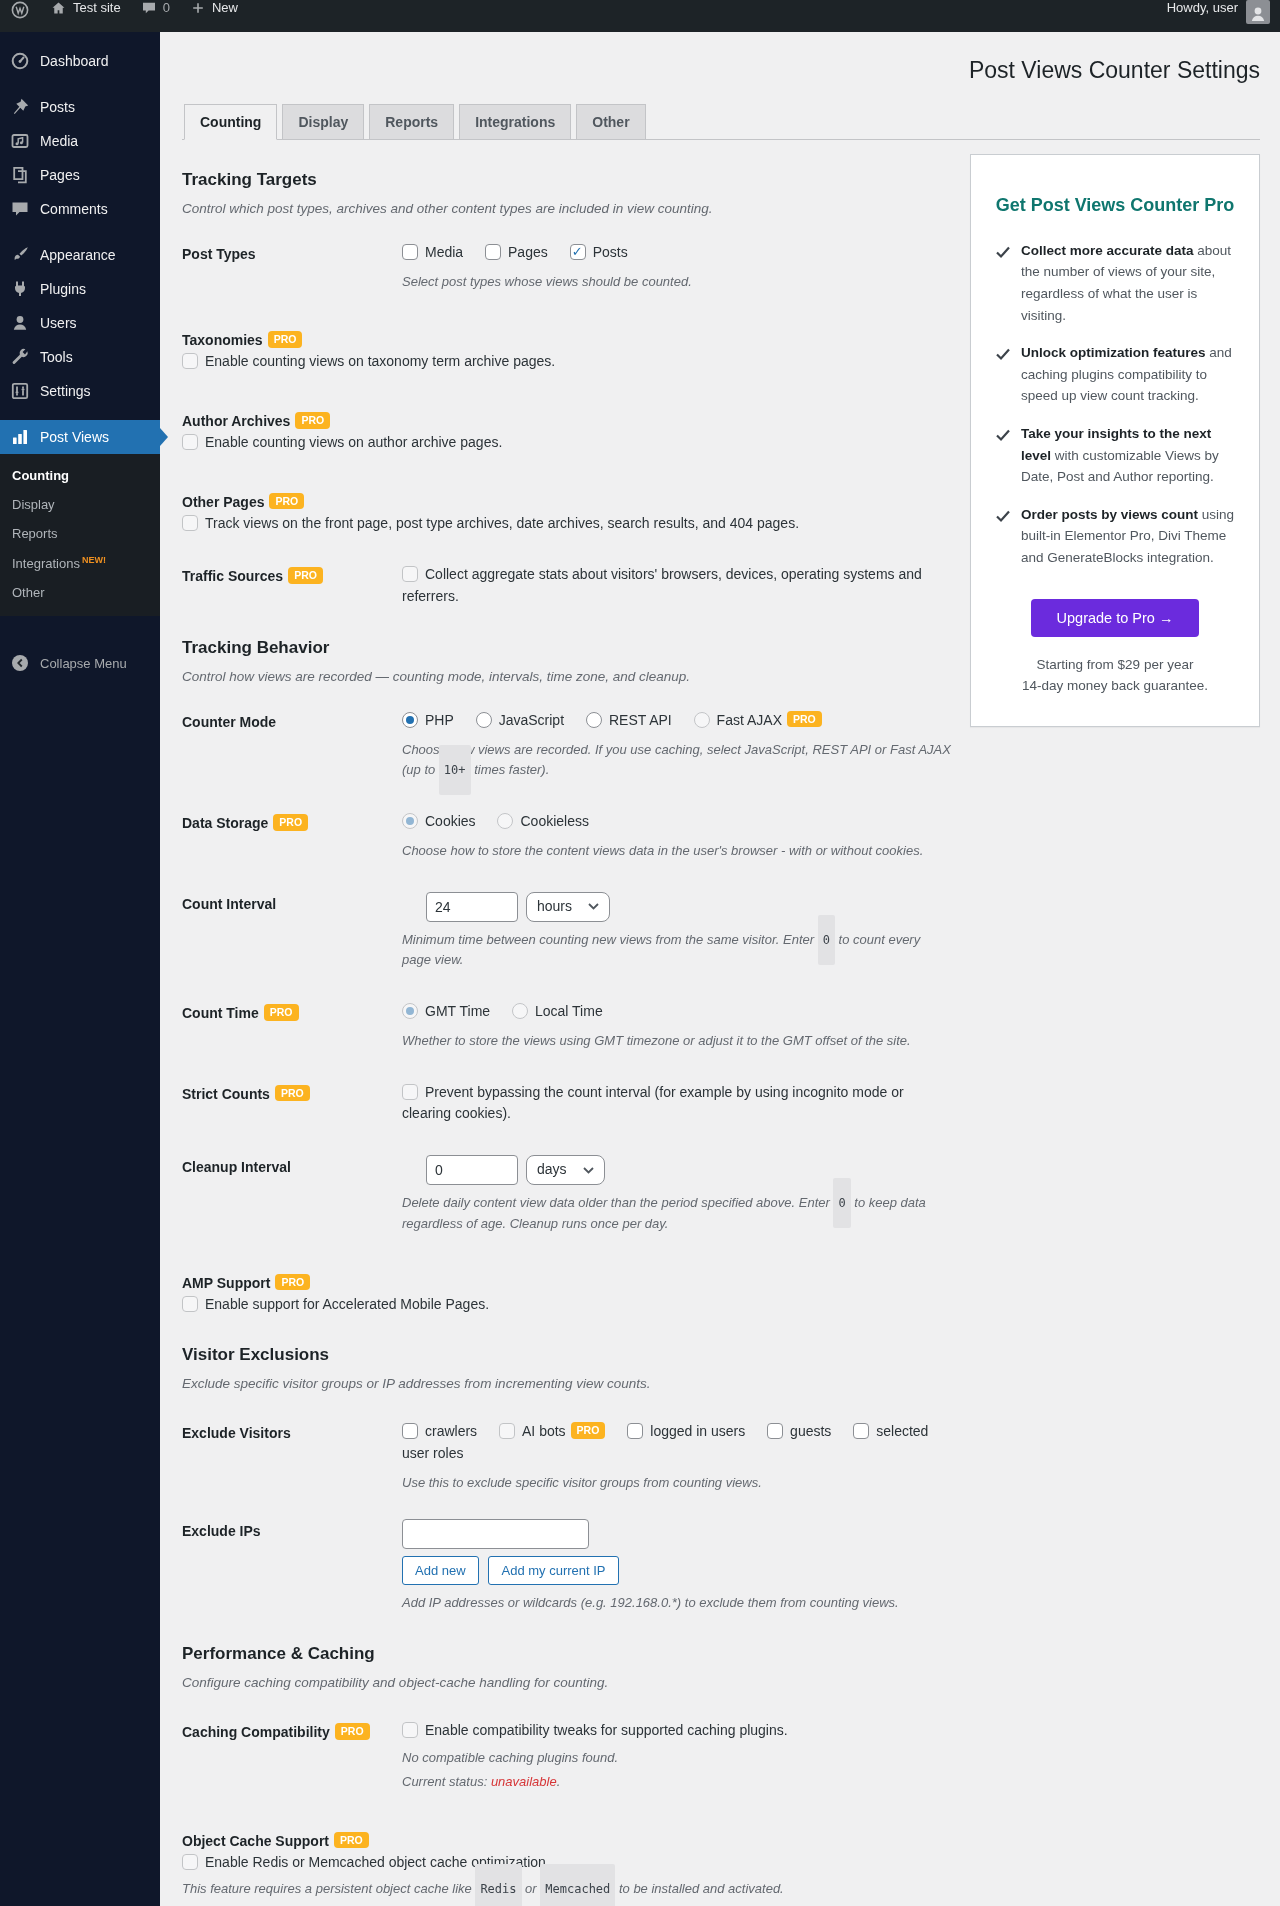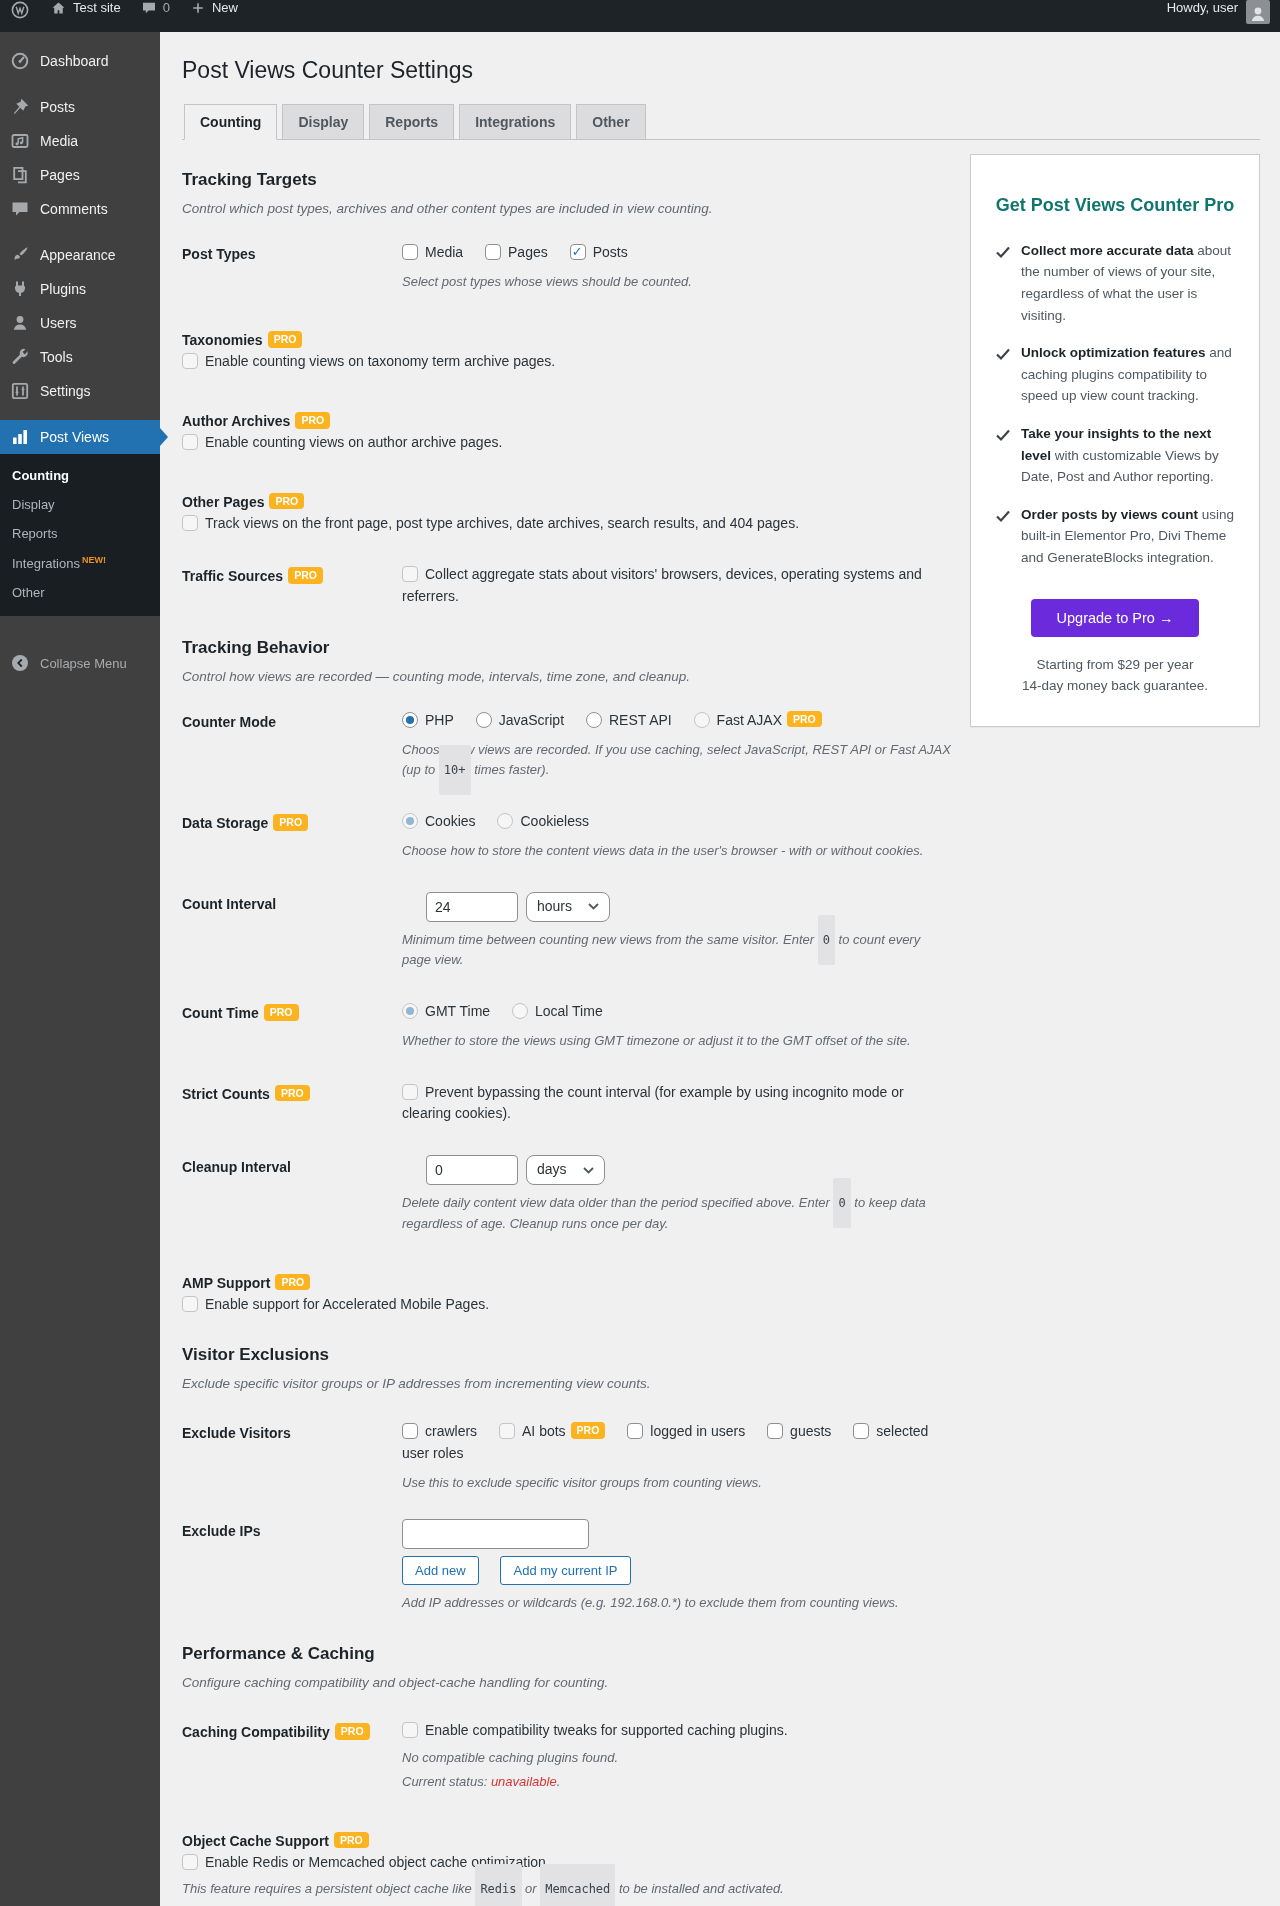--- a/index.html
+++ b/index.html
@@ -20,21 +20,21 @@
   .ab-group { display: flex; align-items: stretch; }
   .ab-item { display: flex; align-items: flex-start; gap: 6px; padding: 0 10px; color: #e7e8ea; cursor: pointer; }
   .ab-item .ico { color: #a7aaad; }
   .ab-count { color: #a7aaad; }
   .avatar { width: 24px; height: 24px; background: #8c8f94; border-radius: 2px; overflow: hidden; display: flex; align-items: flex-end; justify-content: center; margin-left: 2px; }
   .avatar svg { color: #e3e4e6; }
 
   
   .sidemenu {
     position: absolute; top: 32px; left: 0; bottom: 0; width: 160px;
-    background: #404040; color: #f0f0f1; z-index: 40; padding-top: 12px;
+    background: #0f172a; color: #f0f0f1; z-index: 40; padding-top: 12px;
   }
   .menu-item {
     display: flex; align-items: center; gap: 10px; height: 34px; padding: 0 8px 0 10px;
     color: #f0f0f1; font-size: 14px; cursor: pointer; text-decoration: none; position: relative;
   }
   .menu-item .mi-icon { color: #a7aaad; width: 20px; height: 20px; flex: none; }
   .menu-item.active { background: #2271b1; color: #fff; font-weight: 400; }
   .menu-item.active .mi-icon { color: #fff; }
   .menu-item.active::after {
     content: ""; position: absolute; right: -8px; top: 50%; margin-top: -9px;
@@ -43,21 +43,21 @@
   .menu-sep { height: 12px; }
   .submenu { background: #191e23; padding: 7px 0 9px; }
   .sub-item { display: block; padding: 7px 12px; color: #b0b5ba; font-size: 13px; cursor: pointer; text-decoration: none; }
   .sub-item.current { color: #fff; font-weight: 700; }
   .new-badge { color: #ee9021; font-size: 9px; font-weight: 700; vertical-align: super; margin-left: 2px; }
   .collapse-btn { margin-top: 30px; display: flex; align-items: center; gap: 10px; height: 34px; padding: 0 10px; color: #a7aaad; font-size: 13px; cursor: pointer; }
   .collapse-btn .mi-icon { color: #a7aaad; width: 20px; height: 20px; }
 
   
   .content { position: absolute; top: 32px; left: 160px; right: 0; bottom: 0; padding: 20px 20px 0 22px; }
-  h1.page-title { font-size: 23px; font-weight: 400; color: #1d2327; padding: 4px 0 6px; line-height: 1.3; }
+  h1.page-title { font-size: 23px; font-weight: 400; color: #1d2327; padding: 4px 0 6px; line-height: 1.3; text-align: right; }
 
   .tabs { display: flex; align-items: flex-end; border-bottom: 1px solid #c3c4c7; margin-top: 12px; padding-left: 2px; }
   .tab {
     margin: 0 5px -1px 0; padding: 9px 15px; font-size: 14px; font-weight: 600; color: #50575e;
     background: #dcdcde; border: 1px solid #c3c4c7; cursor: pointer; white-space: nowrap;
   }
   .tab.active { background: #f0f0f1; color: #1d2327; border-bottom: 1px solid #f0f0f1; }
 
   .columns { display: flex; align-items: flex-start; }
   .form-col { width: 770px; flex: none; }
@@ -120,21 +120,21 @@
     display: inline-flex; align-items: center; gap: 16px; height: 30px; padding: 0 10px;
     border: 1px solid #8c8f94; border-radius: 8px; background: #fff; font-size: 14px;
     color: #2c3338; margin-left: 8px; cursor: pointer; vertical-align: top;
   }
   .inline-row { display: flex; align-items: center; }
   .btn {
     display: inline-block; font-size: 13px; border-radius: 3px; cursor: pointer;
     padding: 6px 12px; border: 1px solid #2271b1; background: #fff; color: #2271b1; font-family: inherit;
   }
   .btn.primary { background: #2271b1; color: #fff; padding: 7px 14px; }
-  .btn + .btn { margin-left: 18px; }
+  .btn + .btn { margin-left: 6px; }
   .ip-buttons { margin-top: 7px; }
   .submit-row { margin-top: 32px; }
 </style>
 </head>
 <body>
 
 <div class="adminbar">
   <div class="ab-group">
     <span class="ab-item">
       <span class="ico">

